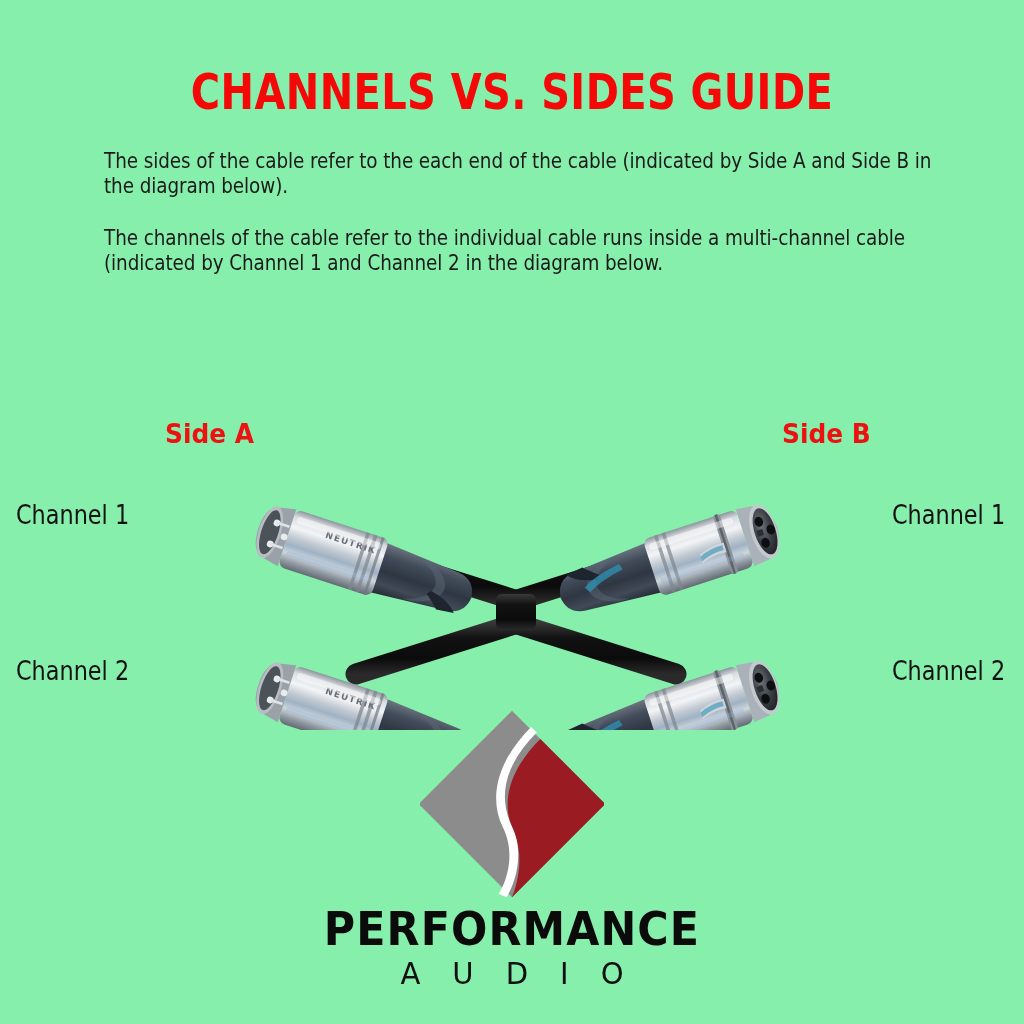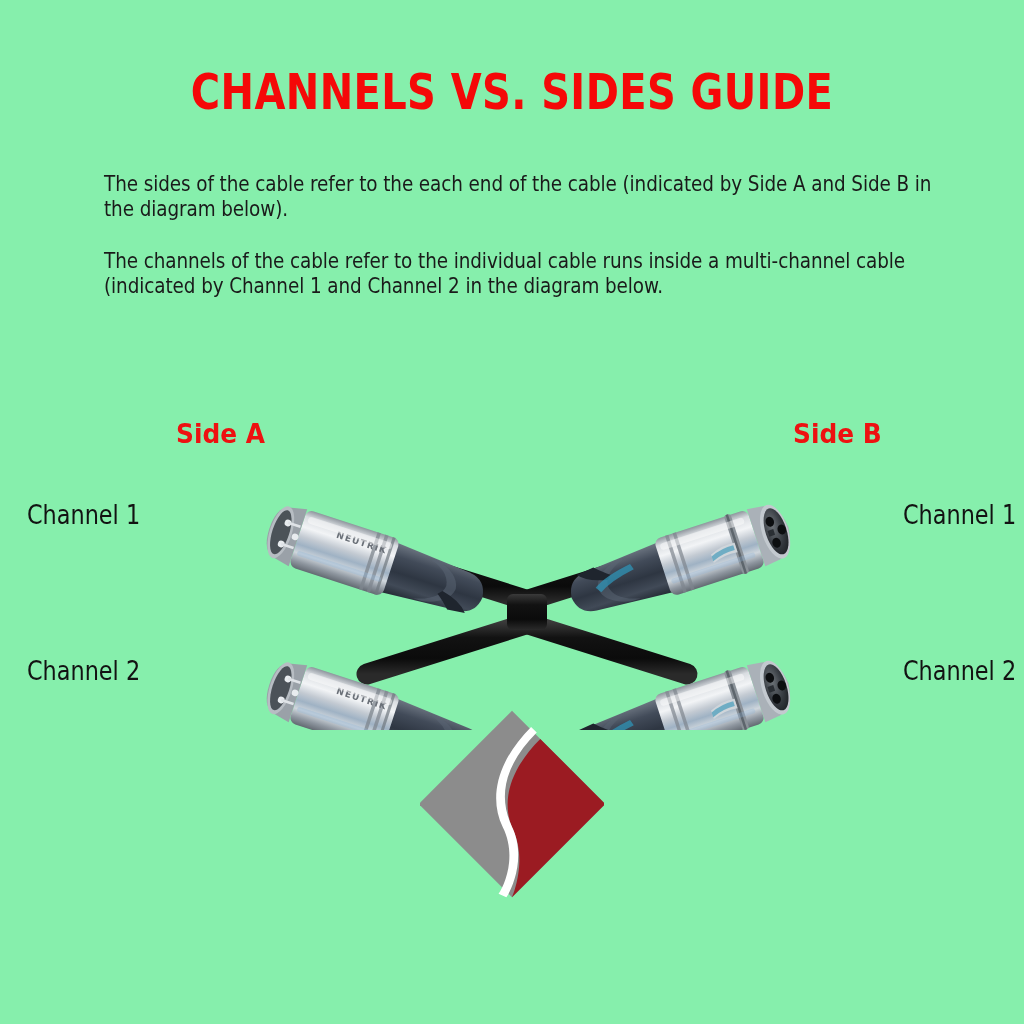--- a/index.html
+++ b/index.html
@@ -39,39 +39,38 @@
     transform-origin: 50% 50%;
     white-space: nowrap;
   }
 
   
   #intro {
     position: absolute;
     left: 104px;
     top: 148px;
     width: 840px;
-    margin-top: 23px;
   }
   .para {
     color: #1a1a1a;
     font-family: "DejaVu Sans", sans-serif;
     font-size: 21.5px;
     line-height: 25px;
     transform: scaleX(0.855);
     transform-origin: 0 0;
     width: 982px;
     margin: 0 0 27px 0;
     letter-spacing: -0.1px;
   }
   .para:last-child { margin-bottom: 0; }
 
   
   #diagram {
     position: absolute;
-    left: 15px;
+    left: 4px;
     top: 400px;
     width: 888px;
     height: 330px;
   }
 
   .side-label {
     position: absolute;
     color: #ee1111;
     font-family: "DejaVu Sans", sans-serif;
     font-weight: bold;
@@ -314,15 +313,19 @@
                  C 132,132 118,96 86,84
                  C 54,72 40,40 40,0 Z" fill="#9b1b22"></path>
         <path d="M 40,0 C 40,40 54,72 86,84 C 118,96 132,132 132,132
                  L 132,142 L -10,142 L -10,-10 L 28,-10 Z" fill="none"></path>
 
         <path d="M 33,-2 C 33,40 48,70 82,82 C 114,93 127,128 128,136
                  L 120,139 C 118,128 106,99 76,89 C 42,77 25,42 25,-2 Z" fill="#ffffff"></path>
       </g>
     </svg>
 
+    <div id="wordmark">
+      <span id="brand-name">PERFORMANCE</span>
+      <span id="brand-sub">AUDIO</span>
+    </div>
   </div>
 
 </div>
 
 </body></html>

